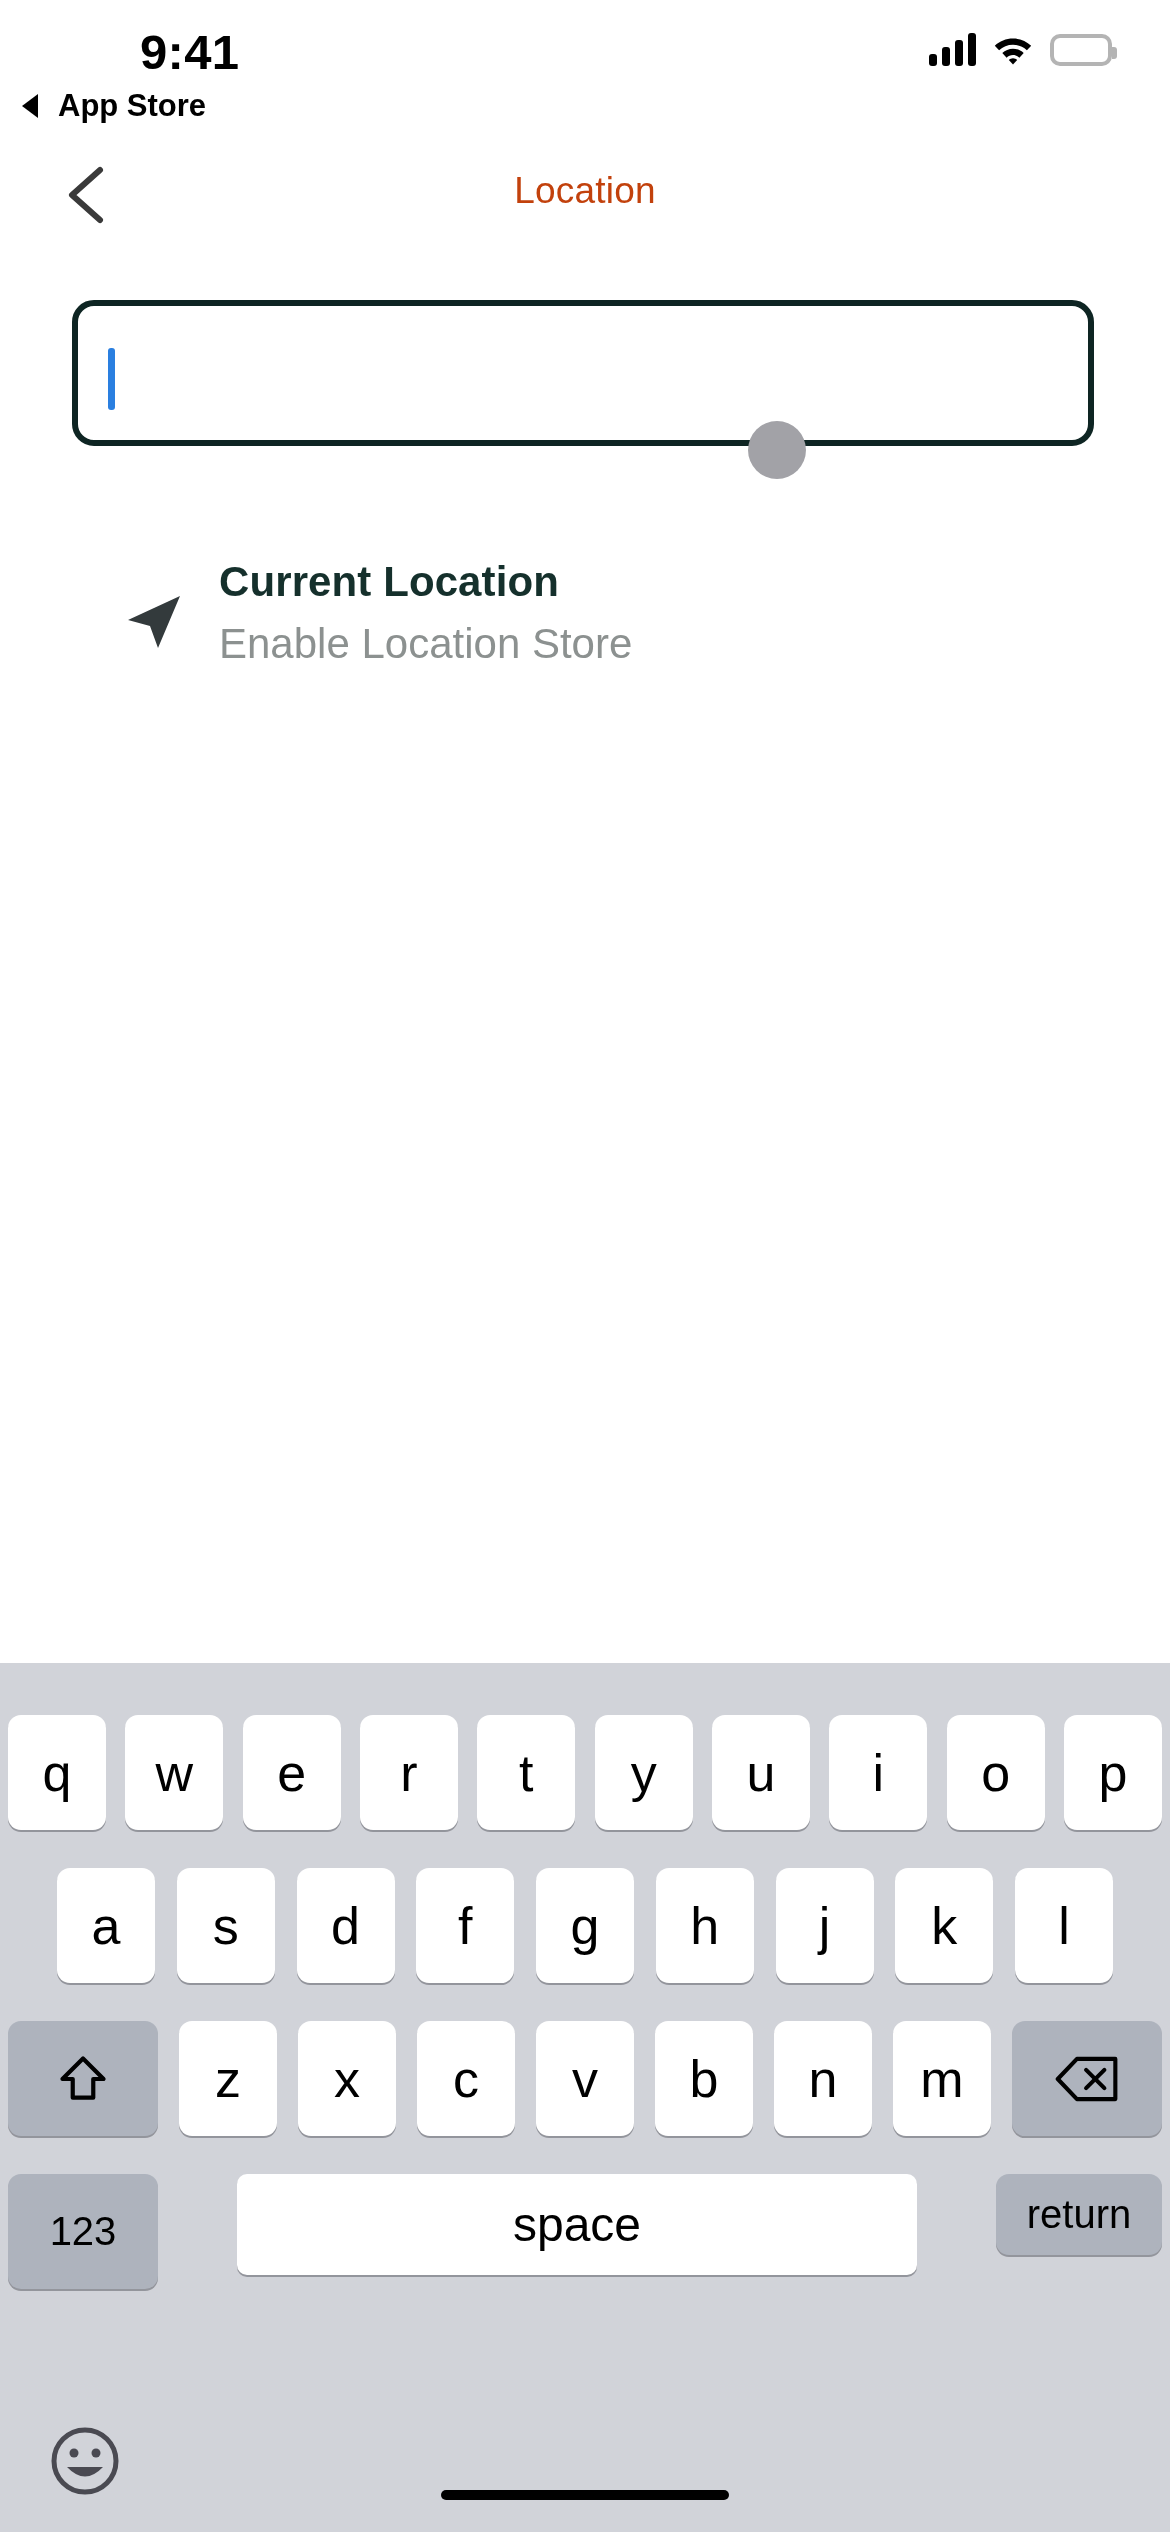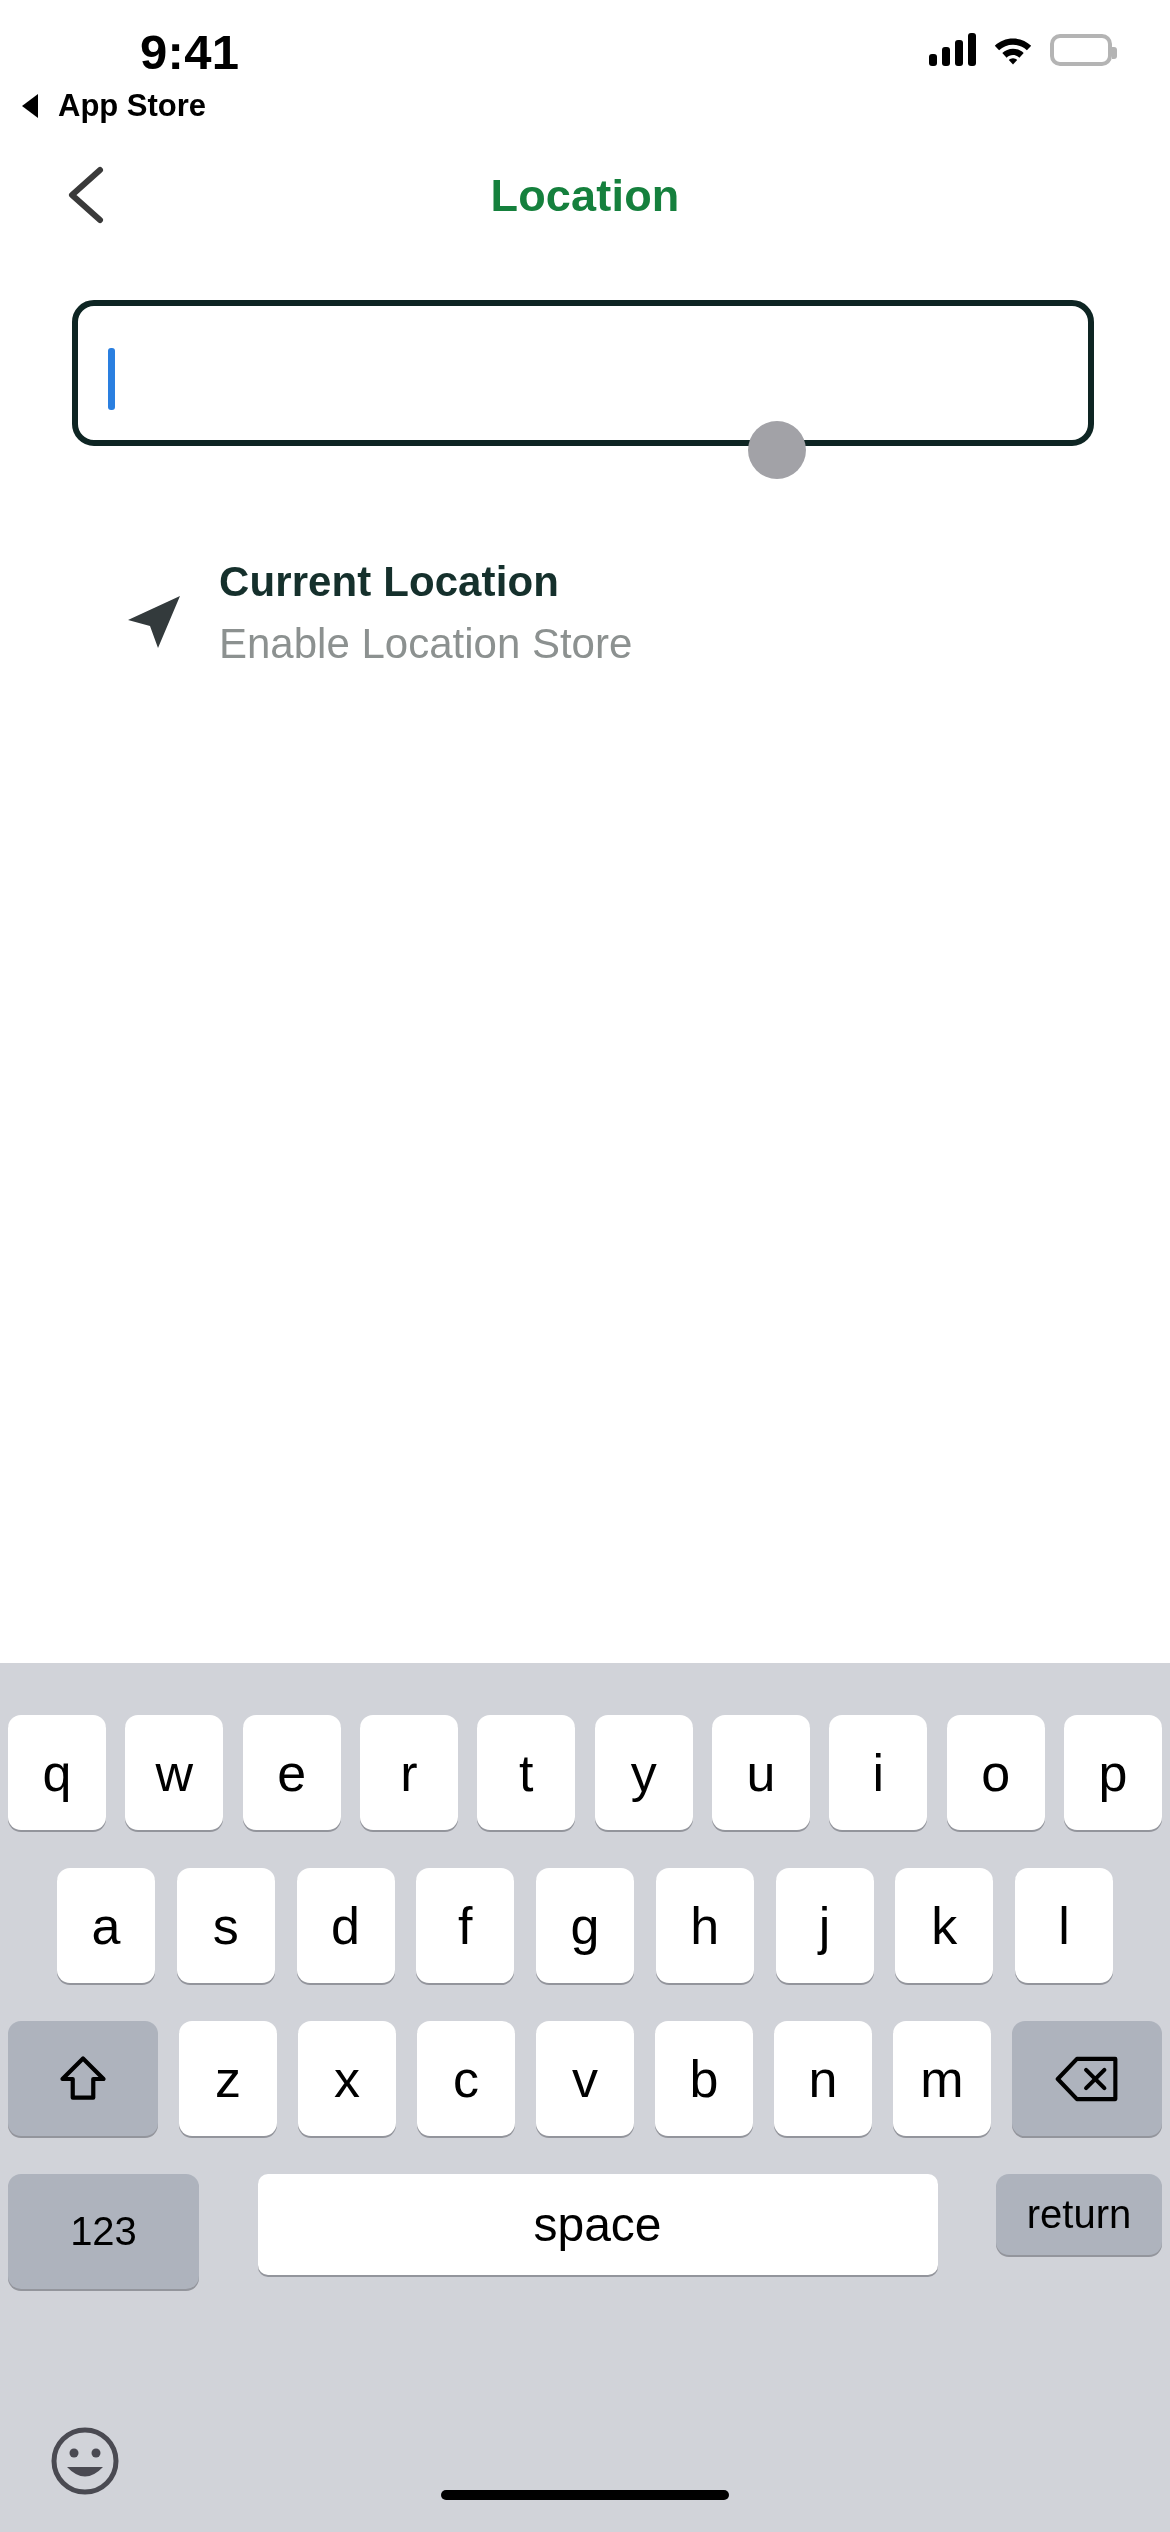--- a/index.html
+++ b/index.html
@@ -39,21 +39,21 @@
   .battery:after {
     content:""; position:absolute; right:-9px; top:9px;
     width:5px; height:12px; background:#b4b4b4; border-radius:0 3px 3px 0;
   }
 
   
   .navbar { position:absolute; top:150px; left:0; width:1170px; height:100px; }
   .nav-back { position:absolute; left:58px; top:10px; width:60px; height:70px; cursor:pointer; }
   .nav-title {
     position:absolute; left:0; right:0; top:20px; text-align:center;
-    font-size:45px; font-weight:700; color:#15803d; letter-spacing:0.2px;
+    font-size:37px; font-weight:400; color:#c2410c; letter-spacing:0.2px;
   }
 
   
   .field-wrap { position:absolute; left:72px; top:300px; width:1022px; height:146px; }
   .field {
     width:100%; height:100%;
     border:6px solid #0e2523; border-radius:22px; background:#fff;
     position:relative;
   }
   .caret {
@@ -98,21 +98,21 @@
     background:#ffffff; border-radius:13px;
     box-shadow:0 2px 0 rgba(136,138,145,0.85);
     display:flex; align-items:center; justify-content:center;
     font-size:52px; color:#000; font-weight:400;
     cursor:pointer; user-select:none;
   }
   .key.letter { width:98px; height:115px; }
   .key.mod { background:#aeb3bd; }
   .key.shift { width:150px; height:115px; }
   .key.del { width:150px; height:115px; }
-  .key.num { width:191px; height:115px; font-size:40px; }
+  .key.num { width:150px; height:115px; font-size:40px; }
   .key.space { width:680px; height:101px; font-size:48px;border-radius:10px; }
   .key.ret { width:166px; height:81px; font-size:40px; }
 
   .emoji-key {
     position:absolute; left:50px; top:763px;
     width:70px; height:70px; cursor:pointer;
   }
 
   .home-ind {
     position:absolute; left:50%; top:2490px; transform:translateX(-50%);

